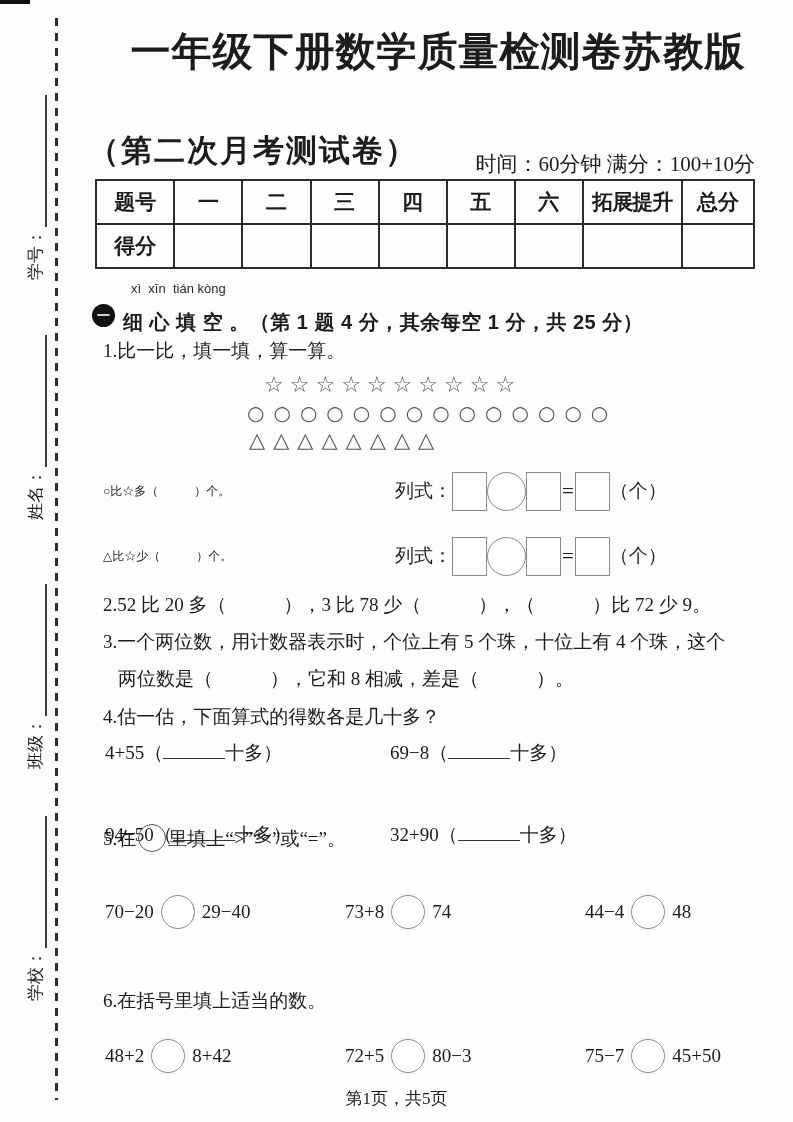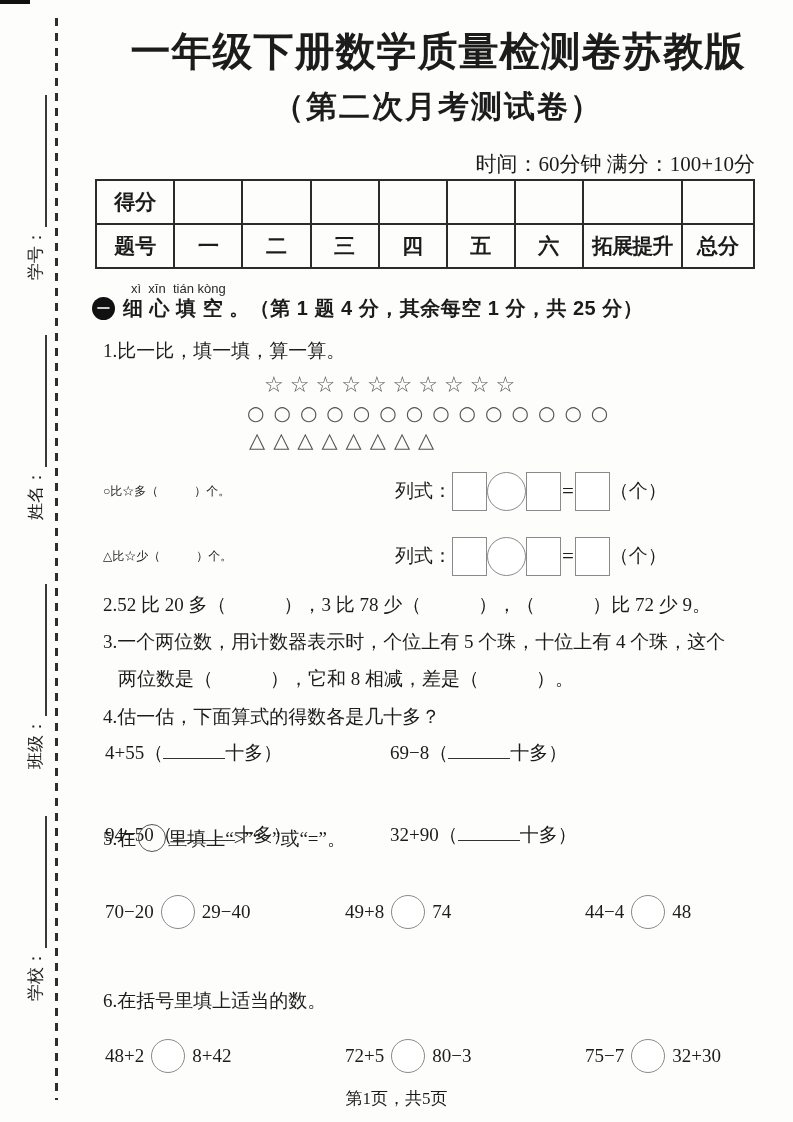--- a/index.html
+++ b/index.html
@@ -17,37 +17,37 @@
   .side-field{
     position:absolute;width:210px;height:24px;
     transform:rotate(-90deg);transform-origin:center;
     font-size:17px;white-space:nowrap;display:flex;align-items:flex-end;gap:2px;
   }
   .side-field .blank{display:inline-block;width:132px;border-bottom:2px solid #3a3a3a;height:14px;}
   
   .content{position:absolute;left:88px;top:0;width:700px;height:1122px;}
   .abs{position:absolute;}
   .page-title{width:100%;text-align:center;font-size:40px;font-weight:bold;letter-spacing:1px;}
-  .page-subtitle{width:100%;text-align:center;font-size:31px;font-weight:bold;letter-spacing:2px;}
+  .page-subtitle{width:100%;font-size:31px;font-weight:bold;letter-spacing:2px;margin-top:44px;}
   .meta{width:100%;text-align:right;padding-right:33px;box-sizing:border-box;font-size:21px;}
   
   table.score{border-collapse:collapse;table-layout:fixed;width:660px;}
   table.score td{
     border:2px solid #2b2b2b;height:42px;text-align:center;vertical-align:middle;
     font-weight:bold;font-size:21px;padding:0;
   }
   td.small-head{font-size:18px;letter-spacing:-1px;}
   
   .pinyin{font-size:13px;color:#2a2a2a;white-space:pre;font-family:"Liberation Sans","DejaVu Sans",sans-serif;}
   .sec-head{display:flex;align-items:center;gap:8px;font-family:"Liberation Sans","DejaVu Sans",sans-serif;}
   .sec-icon{
     width:23px;height:23px;border-radius:50%;background:#111;color:#fff;flex:0 0 auto;
     display:flex;align-items:center;justify-content:center;font-size:13px;font-weight:bold;
   }
-  .sec-title{font-size:20px;font-weight:bold;letter-spacing:0.5px;}
+  .sec-title{font-size:20px;font-weight:bold;letter-spacing:0.5px;margin-top:14px;}
   .q{font-size:19px;}
   .shape-row{font-family:"DejaVu Sans",sans-serif;color:#555;}
   .stars{font-size:22px;letter-spacing:6px;}
   .rings{font-size:20px;letter-spacing:9px;}
   .tris{font-size:21px;letter-spacing:8px;}
   
   .cmp-row{display:flex;align-items:center;height:52px;}
   .cmp-prompt{width:292px;font-size:12px;}
   .lieshi{display:flex;align-items:center;font-size:19px;}
   .abox{width:33px;height:37px;border:1.5px solid #8a8a8a;background:#fff;}
@@ -101,41 +101,41 @@
         <col style="width:66px">
         <col style="width:66px">
       <col style="width:66px">
         <col style="width:66px">
         <col style="width:66px">
         <col style="width:96px">
         <col style="width:70px">
     </colgroup>
     <tbody>
         <tr>
-      <td>得分</td>
-      <td></td>
-      <td></td>
-      <td></td>
-      <td></td>
-      <td></td>
-      <td></td>
-      <td></td>
-      <td></td>
-    </tr>
-    <tr>
       <td>题号</td>
       <td>一</td>
       <td>二</td>
       <td>三</td>
       <td>四</td>
       <td>五</td>
       <td>六</td>
       <td class="small-head">拓展提升</td>
       <td>总分</td>
     </tr>
+    <tr>
+      <td>得分</td>
+      <td></td>
+      <td></td>
+      <td></td>
+      <td></td>
+      <td></td>
+      <td></td>
+      <td></td>
+      <td></td>
+    </tr>
   </tbody>
     </table>
 
   <div class="abs pinyin" style="top:281px;left:43px;">xì  xīn  tián kòng</div>
   <div class="abs sec-head" style="top:295px;left:4px;">
     <span class="sec-icon">一</span>
     <span class="sec-title">细 心 填 空 。（第 1 题 4 分，其余每空 1 分，共 25 分）</span>
   </div>
 
   <div class="abs q" style="top:338px;left:15px;">1.比一比，填一填，算一算。</div>
@@ -185,21 +185,21 @@
   <div class="abs q" style="top:824px;left:15px;">
     <span>5.在</span><span class="iring"></span><span>里填上“&gt;”“&lt;”或“=”。</span>
   </div>
   <div class="abs row" style="top:815px;left:0;width:700px;height:44px;">
     <span class="c1 cmp-item">
         <span>70−20</span>
         <span class="cring"></span>
         <span>29−40</span>
       </span>
     <span class="c2a cmp-item">
-        <span>49+8</span>
+        <span>73+8</span>
         <span class="cring"></span>
         <span>74</span>
       </span>
     <span class="c3a cmp-item">
         <span>44−4</span>
         <span class="cring"></span>
         <span>48</span>
       </span>
   </div>
   <div class="abs row" style="top:915px;left:0;width:700px;height:44px;">
@@ -209,21 +209,21 @@
         <span>8+42</span>
       </span>
     <span class="c2a cmp-item">
         <span>72+5</span>
         <span class="cring"></span>
         <span>80−3</span>
       </span>
     <span class="c3a cmp-item">
         <span>75−7</span>
         <span class="cring"></span>
-        <span>32+30</span>
+        <span>45+50</span>
       </span>
   </div>
 
   <div class="abs q" style="top:964px;left:15px;margin-top:24px;">6.在括号里填上适当的数。</div>
 
 </div>
 
 <div class="footer">第1页，共5页</div>
 
 </body></html>

